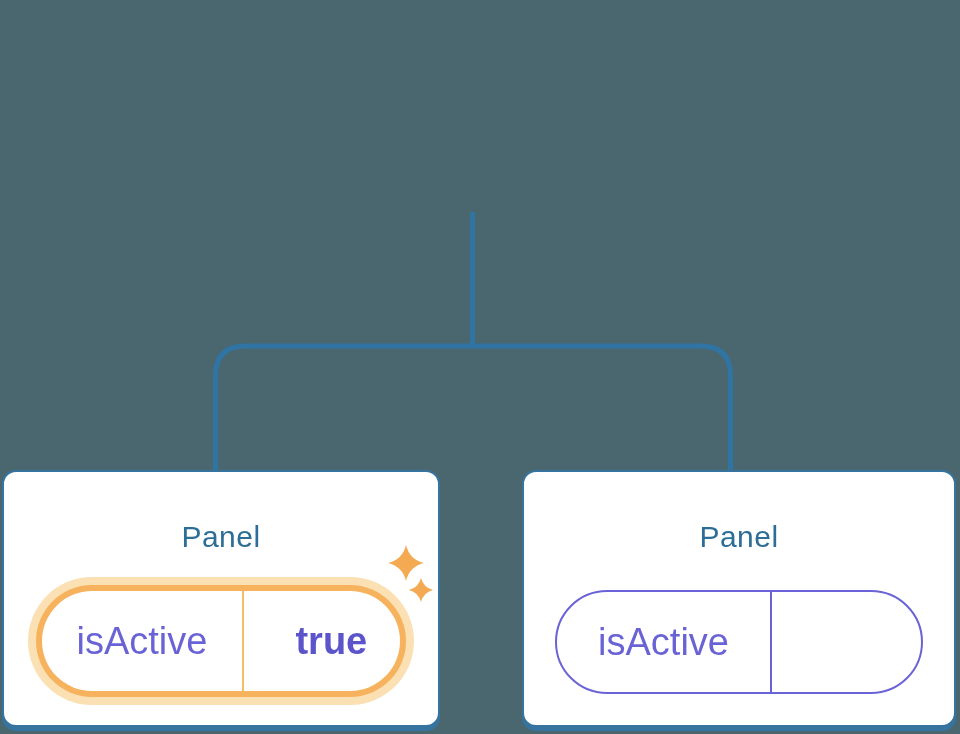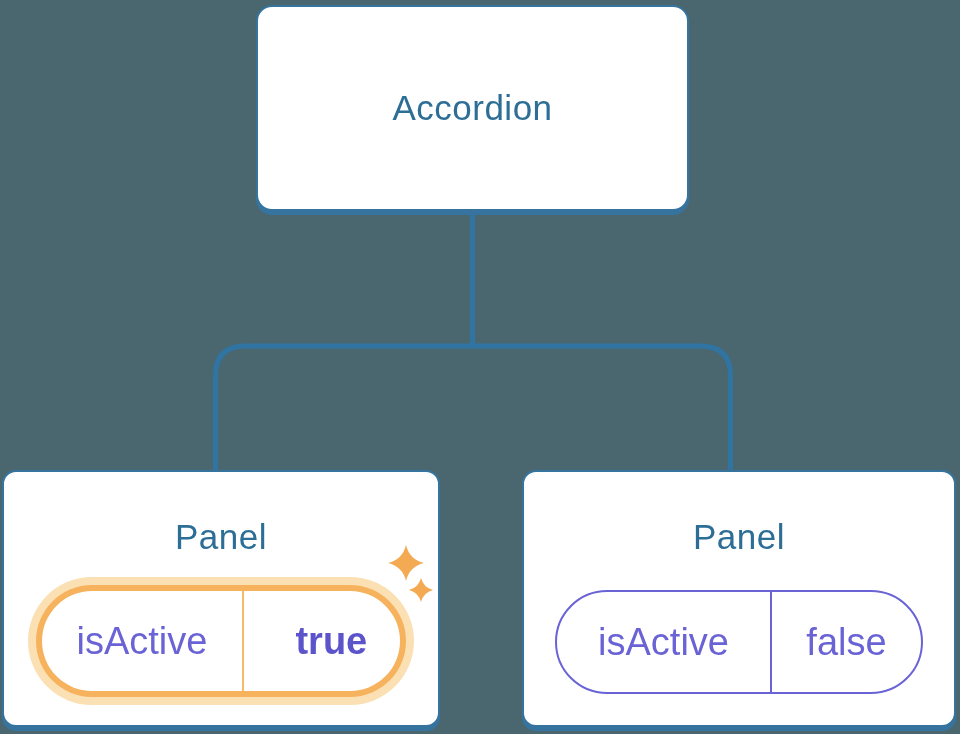--- a/index.html
+++ b/index.html
@@ -45,21 +45,21 @@
   .panel-box{
     top:470px;width:438px;height:257px;
     border-radius:14px;
     display:flex;flex-direction:column;align-items:center;
   }
   .panel-left{left:2px;}
   .panel-right{left:522px;width:434px;}
   .panel-title{
     margin-top:44px;
     color:var(--title-text);
-    font-size:35px;font-weight:500;letter-spacing:.5px;
+    font-size:30px;font-weight:500;letter-spacing:.5px;
     line-height:42px;
   }
 
   
   .pill-halo{
     margin-top:19px;
     background:var(--active-halo);
     border-radius:999px;
     padding:8px;
   }
@@ -106,23 +106,20 @@
 </head>
 <body>
 
 <div class="stage">
 
   <svg class="connectors" viewBox="0 0 960 734" xmlns="http://www.w3.org/2000/svg">
     <path d="M472.5 212 L472.5 346"></path>
     <path d="M215.5 471 L215.5 376 Q215.5 346 245.5 346 L700.5 346 Q730.5 346 730.5 376 L730.5 471"></path>
   </svg>
 
-  <div class="box root-box">
-    <span class="node-label">Accordion</span>
-  </div>
 
   <div class="box panel-box panel-left">
     <div class="panel-title">Panel</div>
     <div class="pill-halo">
       <div class="pill-ring">
         <div class="pill-inner">
           <div class="cell key">isActive</div>
           <div class="divider"></div>
           <div class="cell val">true</div>
         </div>
@@ -133,17 +130,16 @@
   <svg class="sparkles" viewBox="0 0 50 62" xmlns="http://www.w3.org/2000/svg">
     <path d="M20 3 Q23.5 17.5 38 21 Q23.5 24.5 20 39 Q16.5 24.5 2 21 Q16.5 17.5 20 3 Z"></path>
     <path d="M35 36 Q37.5 45.5 47 48 Q37.5 50.5 35 60 Q32.5 50.5 23 48 Q32.5 45.5 35 36 Z"></path>
   </svg>
 
   <div class="box panel-box panel-right">
     <div class="panel-title">Panel</div>
     <div class="pill-plain">
       <div class="cell key">isActive</div>
       <div class="divider"></div>
-      <div class="cell val">false</div>
     </div>
   </div>
 
 </div>
 
 </body></html>

